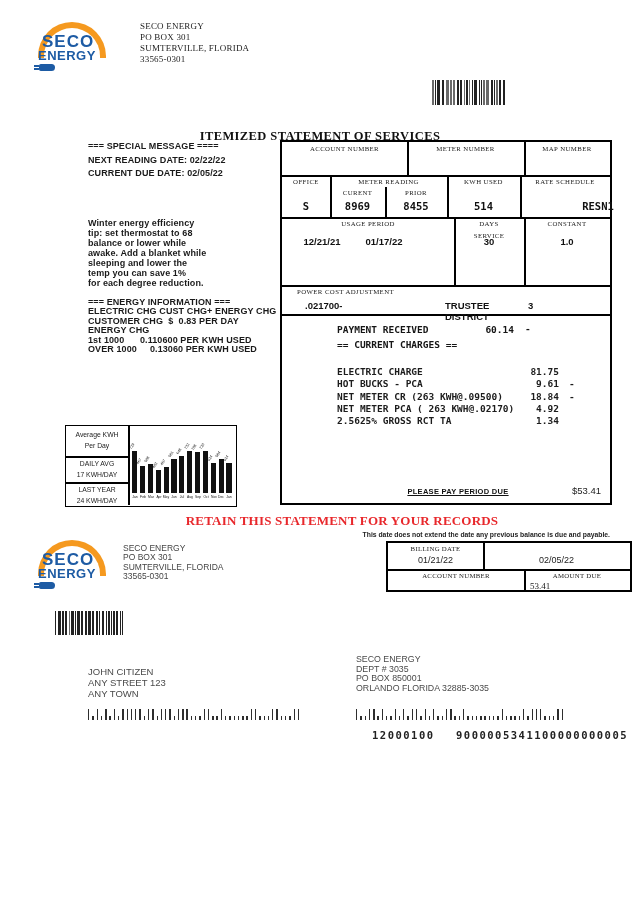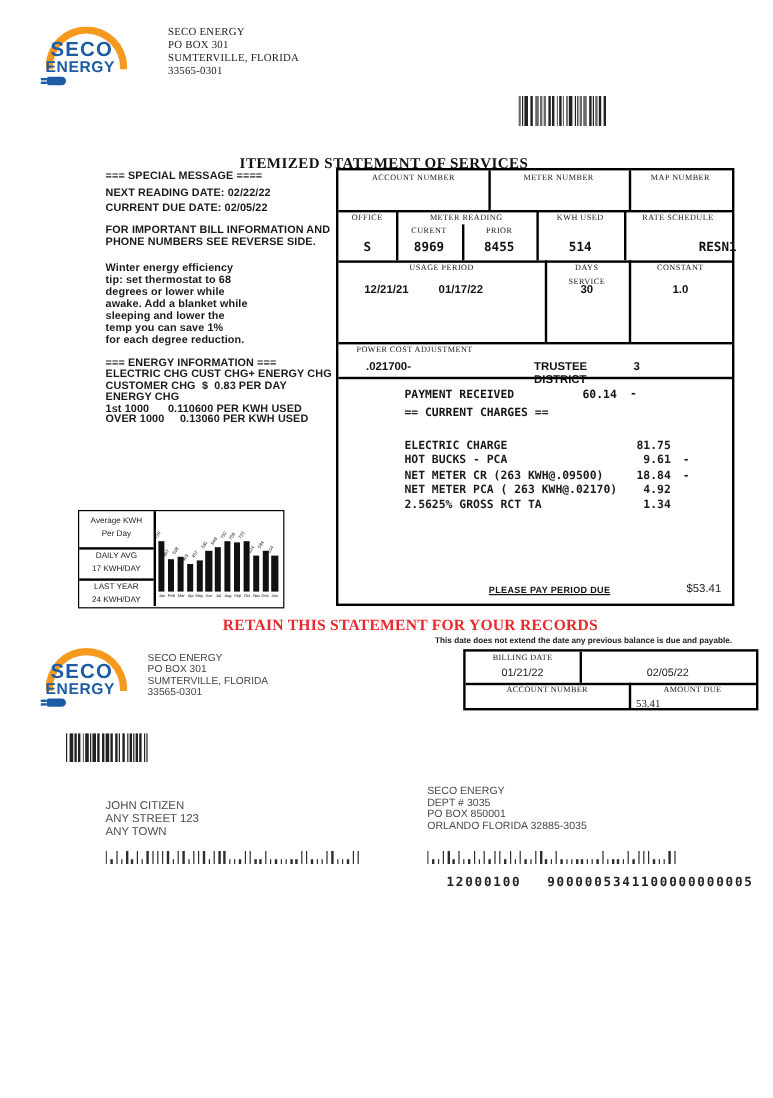--- a/index.html
+++ b/index.html
@@ -93,22 +93,21 @@
       <div>PO BOX 301</div>
       <div>SUMTERVILLE, FLORIDA</div>
       <div>33565-0301</div>
     </div>
 
   <div class="abs barcode" style="left:432px;top:80px;width:74px;height:25px;"><span class="bc-bar" style="width: 2px; margin-right: 1px; background: rgb(106, 106, 106);"></span><span class="bc-bar" style="width: 1px; margin-right: 1px; background: rgb(34, 34, 34);"></span><span class="bc-bar" style="width: 3px; margin-right: 2px; background: rgb(34, 34, 34);"></span><span class="bc-bar" style="width: 2px; margin-right: 2px; background: rgb(34, 34, 34);"></span><span class="bc-bar" style="width: 3px; margin-right: 1px; background: rgb(106, 106, 106);"></span><span class="bc-bar" style="width: 2px; margin-right: 1px; background: rgb(106, 106, 106);"></span><span class="bc-bar" style="width: 2px; margin-right: 2px; background: rgb(106, 106, 106);"></span><span class="bc-bar" style="width: 2px; margin-right: 1px; background: rgb(34, 34, 34);"></span><span class="bc-bar" style="width: 2px; margin-right: 2px; background: rgb(34, 34, 34);"></span><span class="bc-bar" style="width: 1px; margin-right: 1px; background: rgb(106, 106, 106);"></span><span class="bc-bar" style="width: 2px; margin-right: 1px; background: rgb(34, 34, 34);"></span><span class="bc-bar" style="width: 1px; margin-right: 2px; background: rgb(106, 106, 106);"></span><span class="bc-bar" style="width: 1px; margin-right: 1px; background: rgb(34, 34, 34);"></span><span class="bc-bar" style="width: 3px; margin-right: 2px; background: rgb(34, 34, 34);"></span><span class="bc-bar" style="width: 1px; margin-right: 1px; background: rgb(34, 34, 34);"></span><span class="bc-bar" style="width: 1px; margin-right: 1px; background: rgb(34, 34, 34);"></span><span class="bc-bar" style="width: 2px; margin-right: 1px; background: rgb(106, 106, 106);"></span><span class="bc-bar" style="width: 3px; margin-right: 2px; background: rgb(106, 106, 106);"></span><span class="bc-bar" style="width: 2px; margin-right: 1px; background: rgb(34, 34, 34);"></span><span class="bc-bar" style="width: 1px; margin-right: 1px; background: rgb(34, 34, 34);"></span><span class="bc-bar" style="width: 2px; margin-right: 1px; background: rgb(106, 106, 106);"></span><span class="bc-bar" style="width: 2px; margin-right: 2px; background: rgb(34, 34, 34);"></span><span class="bc-bar" style="width: 2px; margin-right: 1px; background: rgb(34, 34, 34);"></span></div>
 
   <div class="abs title serif">ITEMIZED STATEMENT OF SERVICES</div>
 
   <div class="abs msg mono wide" style="left:88px;top:141px;"><div>=== SPECIAL MESSAGE ====</div><div>NEXT READING DATE: 02/22/22</div><div>CURRENT DUE DATE: 02/05/22</div></div>
-  <div class="abs msg mono" style="left:88px;top:186px;"><div>FOR IMPORTANT BILL INFORMATION AND</div><div>PHONE NUMBERS SEE REVERSE SIDE.</div></div>
-  <div class="abs msg mono" style="left:88px;top:218px;"><div>Winter energy efficiency</div><div>tip: set thermostat to 68</div><div>degrees or lower while</div><div>awake. Add a blanket while</div><div>sleeping and lower the</div><div>temp you can save 1%</div><div>for each degree reduction.</div></div>
+  <div class="abs msg mono" style="left:88px;top:218px;"><div>Winter energy efficiency</div><div>tip: set thermostat to 68</div><div>balance or lower while</div><div>awake. Add a blanket while</div><div>sleeping and lower the</div><div>temp you can save 1%</div><div>for each degree reduction.</div></div>
   <div class="abs msg mono tight" style="left:88px;top:297px;"><div>=== ENERGY INFORMATION ===</div><div>ELECTRIC CHG CUST CHG+ ENERGY CHG</div><div>CUSTOMER CHG  $  0.83 PER DAY</div><div>ENERGY CHG</div><div>1st 1000      0.110600 PER KWH USED</div><div>OVER 1000     0.13060 PER KWH USED</div></div>
 
   <div class="abs stbox">
 
     <div class="hline" style="left:0;top:33px;width:328px;"></div>
     <div class="hline" style="left:0;top:75px;width:328px;"></div>
     <div class="hline" style="left:0;top:143px;width:328px;"></div>
     <div class="hline" style="left:0;top:172px;width:328px;"></div>
 
     <div class="vline" style="left:125px;top:0;height:33px;"></div>

